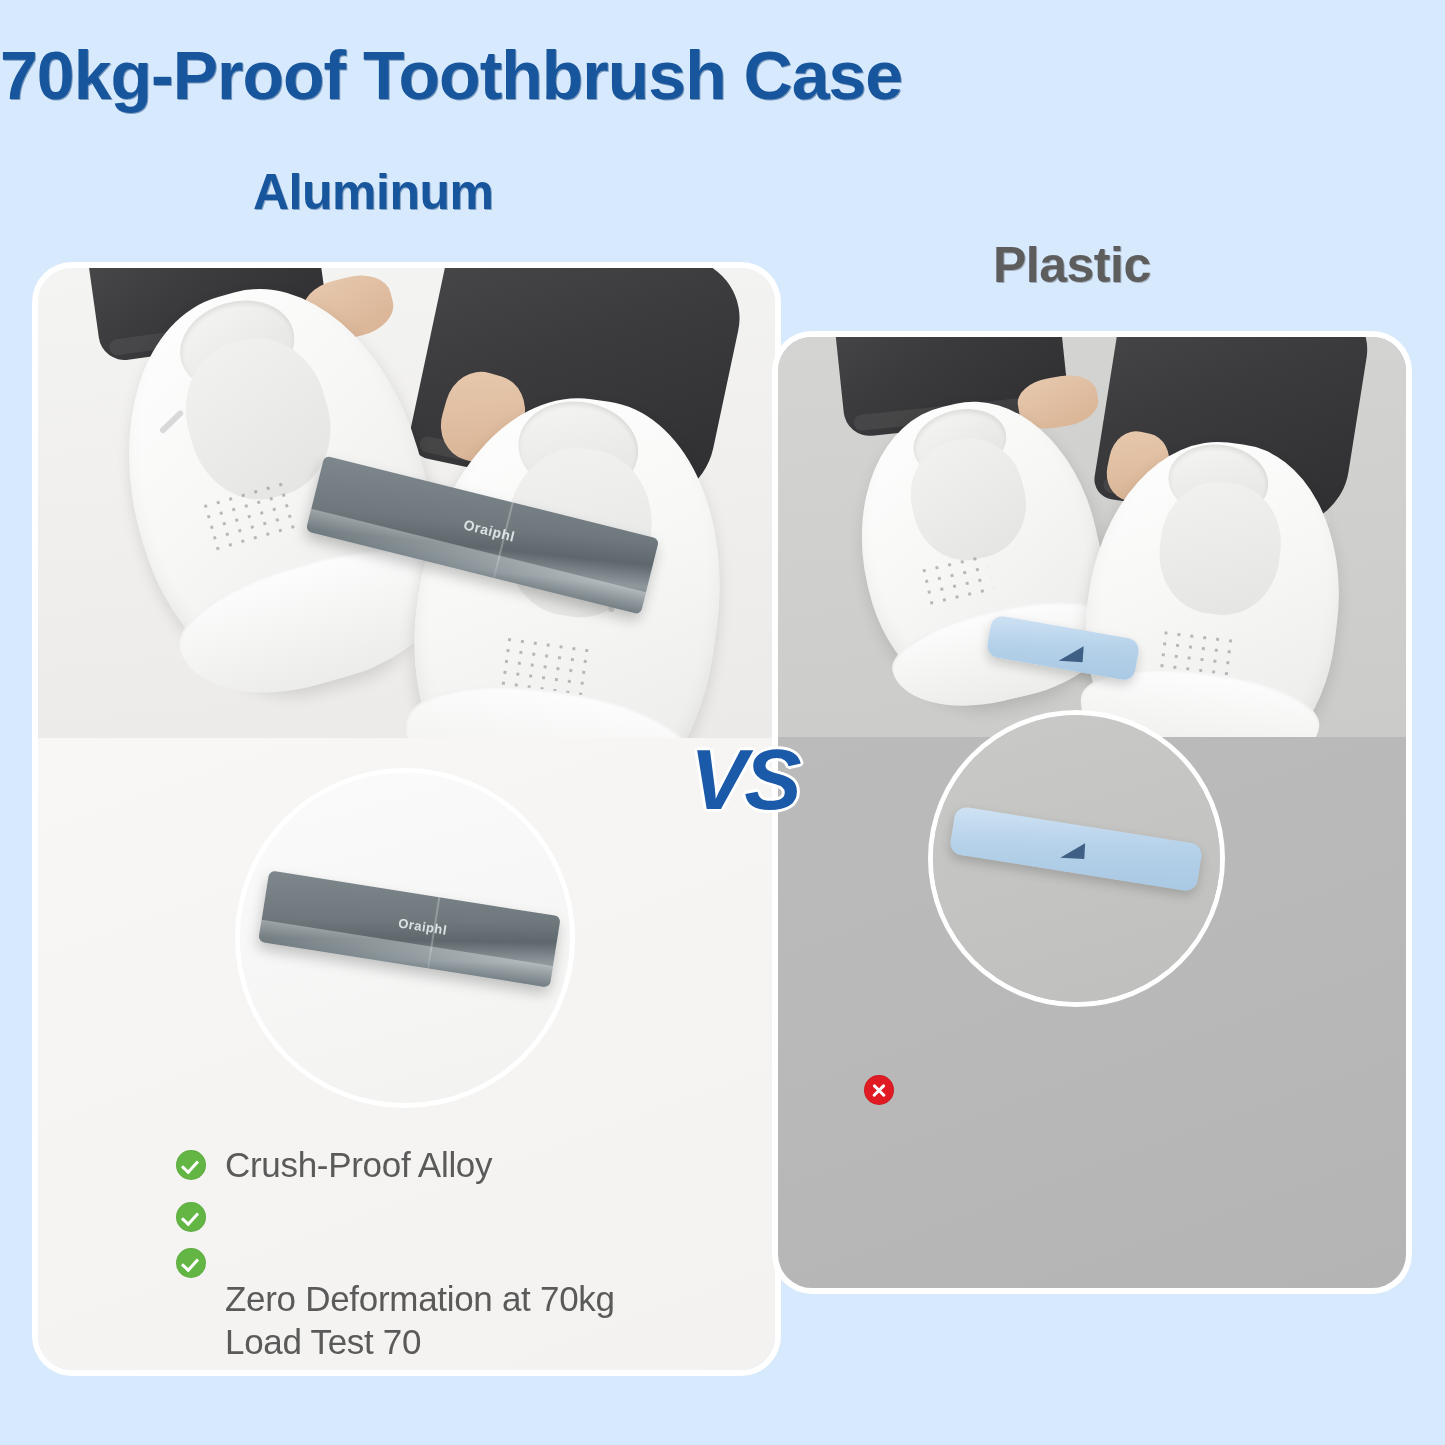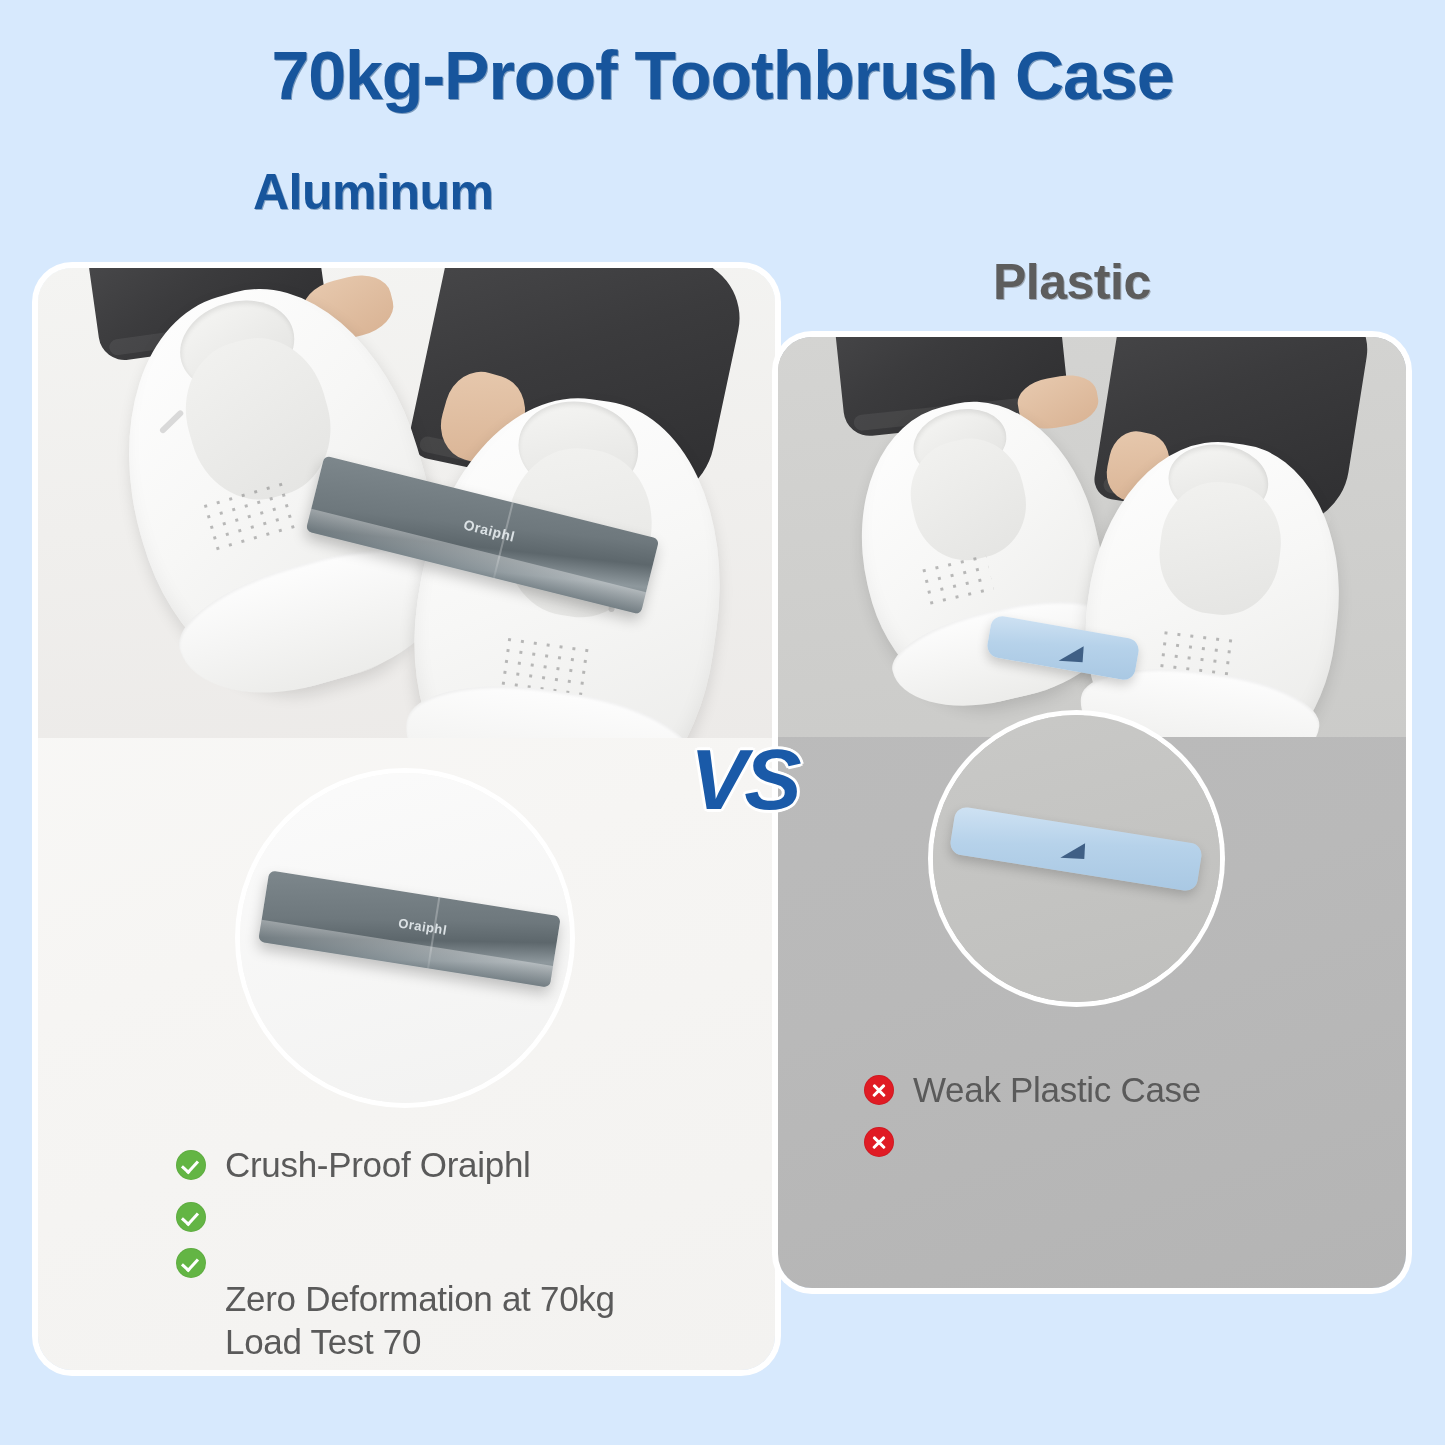--- a/index.html
+++ b/index.html
@@ -14,41 +14,40 @@
     overflow: hidden;
     position: relative;
   }
 
   
   .title {
     position: absolute;
     top: 36px;
     left: 0;
     width: 1445px;
-    text-align: center;
     font-size: 68px;
     font-weight: bold;
     color: #17559c;
     letter-spacing: -1px;
     text-shadow: 1px 1px 0 rgba(13,60,110,0.45);
   }
 
   .label-aluminum {
     position: absolute;
     top: 163px;
     left: 253px;
     font-size: 50px;
     font-weight: bold;
     color: #17559c;
     letter-spacing: -0.5px;
     text-shadow: 1px 1px 0 rgba(13,60,110,0.4);
   }
   .label-plastic {
     position: absolute;
-    top: 253px;
+    top: 236px;
     left: 993px;
     font-size: 50px;
     font-weight: bold;
     color: #5d5d5d;
     letter-spacing: -0.5px;
     text-shadow: 1px 1px 0 rgba(60,60,60,0.35);
   }
 
   
   .panel {
@@ -329,21 +328,21 @@
     <div class="alu-bar" style="left:22px; top:120px; width:295px; height:72px; transform:rotate(9deg);">
       <div class="brand" style="left:46%; top:34%; font-size:13px;">Oraiphl</div>
       <div class="seam" style="left:58%;"></div>
       <div class="hinge"></div>
     </div>
   </div>
 
   <div class="features features-aluminum" style="position:absolute; left:138px; top:875px;">
     <div class="feature-row">
       <span class="feature-icon icon-check"></span>
-      <span class="feature-text">Crush-Proof Oraiphl</span>
+      <span class="feature-text">Crush-Proof Alloy</span>
     </div>
     <div class="feature-row">
       <span class="feature-icon icon-check"></span>
     </div>
     <div class="feature-row">
       <span class="feature-icon icon-check"></span>
       <span class="feature-text" style="display:inline-block; max-width:430px;margin-top:36px;">Zero Deformation at 70kg Load Test 70</span>
     </div>
   </div>
 </div>
@@ -379,21 +378,17 @@
 
   <div class="inset inset-plastic" style="left:155px; top:378px;">
     <div class="plastic-bar" style="left:18px; top:110px; width:250px; height:48px; transform:rotate(9deg);">
       <div class="crack" style="left:44%; top:38%;"></div>
     </div>
   </div>
 
   <div class="features features-plastic" style="position:absolute; left:86px; top:731px;">
     <div class="feature-row">
       <span class="feature-icon icon-cross"></span>
-      <span class="feature-text">Weak Plastic Case</span>
-    </div>
-    <div class="feature-row">
-      <span class="feature-icon icon-cross"></span>
     </div>
   </div>
 </div>
 
 <div class="vs-badge">VS</div>
 
 </body></html>

